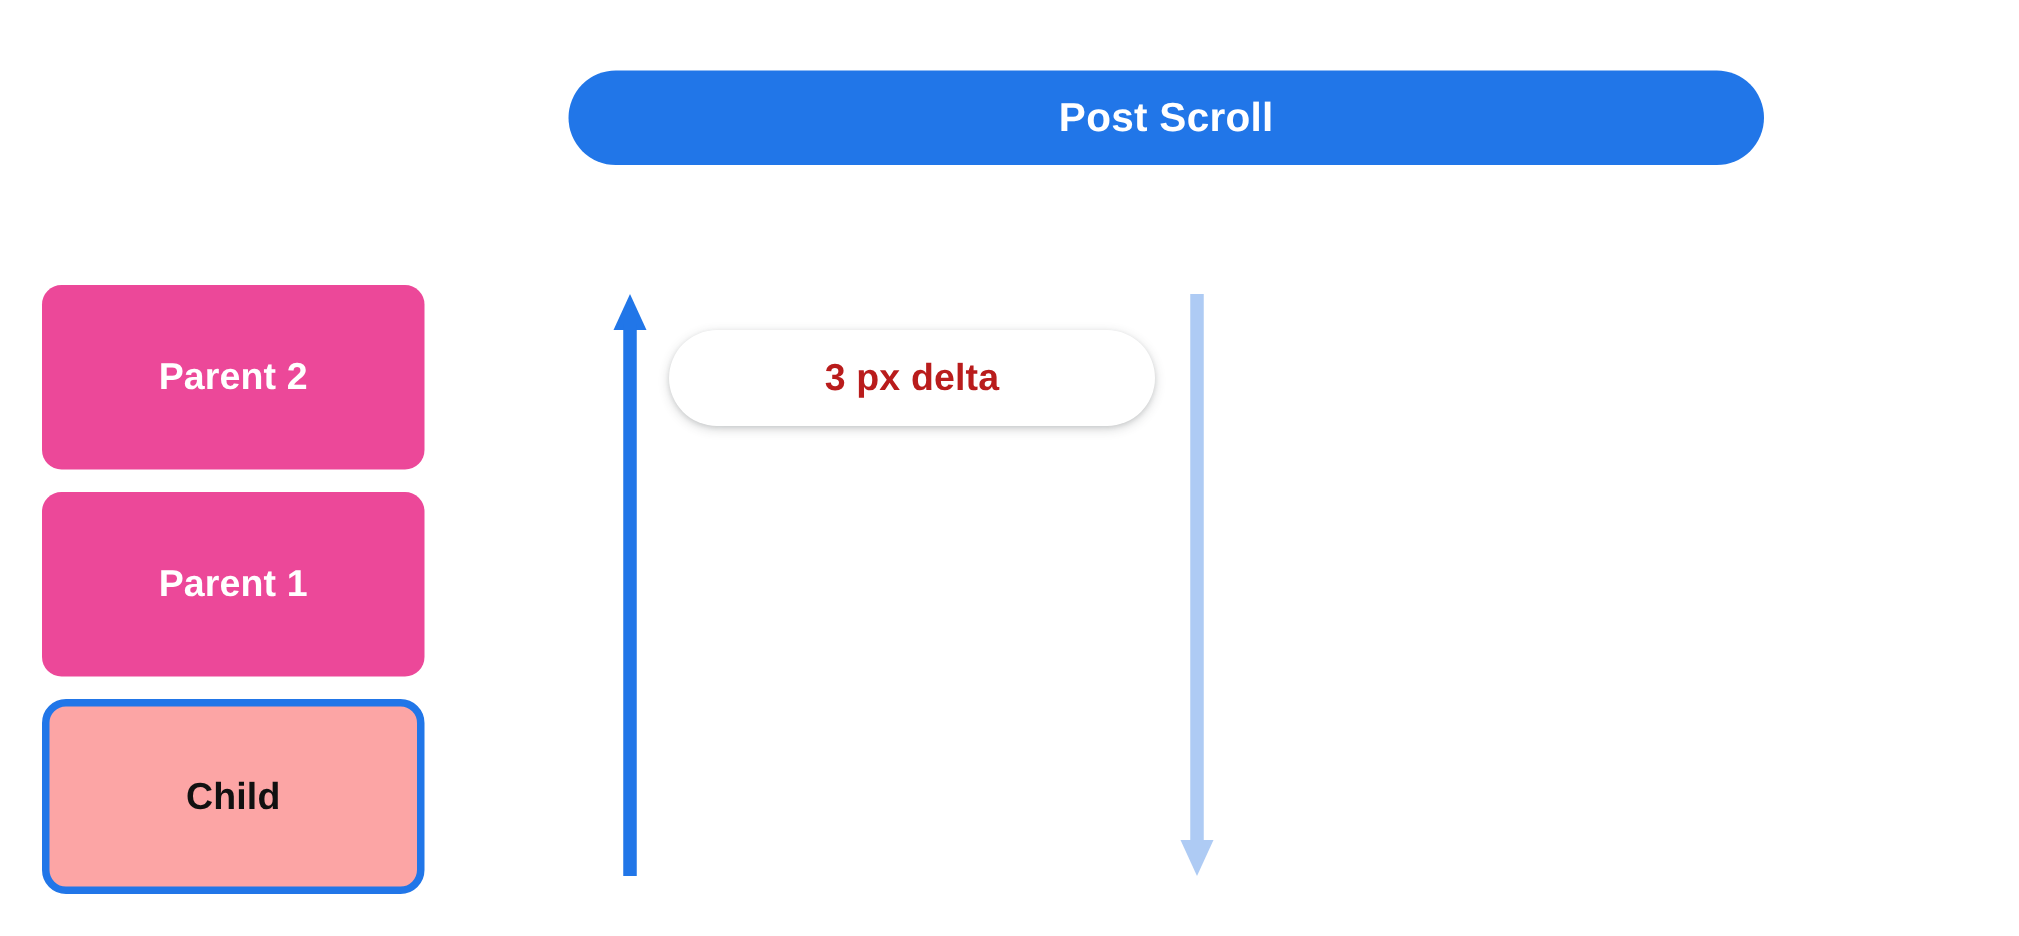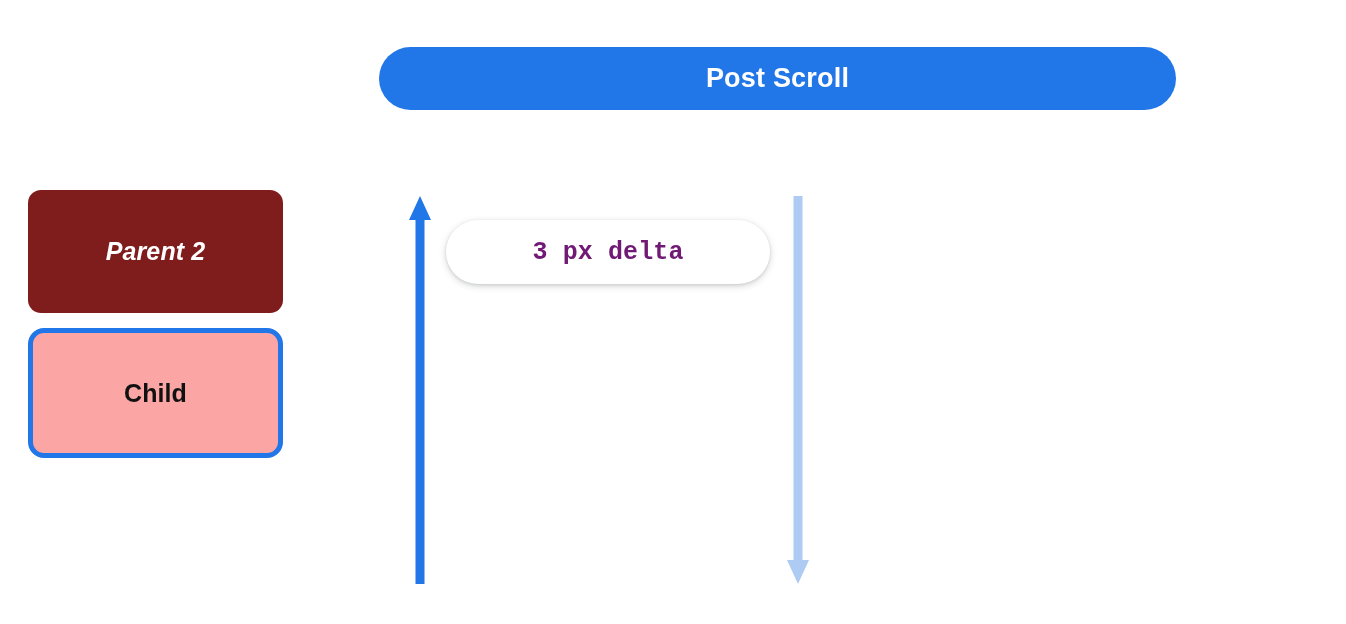--- a/index.html
+++ b/index.html
@@ -59,23 +59,22 @@
     border-radius: 13px;
   }
   .node-box .label {
     font-size: 25px;
     font-weight: bold;
     line-height: 1;
     letter-spacing: 0.1px;
   }
   .node-parent {
     height: 123px;
-    background: #7f1d1d;
+    background: #ec4899;
     margin-bottom: 15px;
-    font-style: italic;
   }
   .node-parent .label { color: #ffffff; }
 
   .node-child {
     height: 130px;
     background: #fca5a5;
     border: 5px solid #2176e8;
     border-radius: 16px;
   }
   .node-child .label { color: #111111; }
@@ -112,21 +111,21 @@
   }
 
   .pill-delta {
     left: 446px;
     top: 220px;
     width: 324px;
     height: 64px;
     background: #ffffff;
     box-shadow: 0 2px 7px rgba(60, 64, 67, 0.22), 0 1px 3px rgba(60, 64, 67, 0.12);
   }
-  .pill-delta .label { color: #701a75; font-family: Liberation Mono, monospace; }
+  .pill-delta .label { color: #b91c1c; }
 
   .pill-dispatch {
     left: 446px;
     top: 497px;
     width: 328px;
     height: 63px;
     background: #2176e8;
   }
   .pill-dispatch .label { color: #ffffff; }
 </style>
@@ -138,20 +137,23 @@
   <div class="header-bar">
     <span class="label">Post Scroll</span>
   </div>
 
   <div class="stack">
 
     <div class="node-box node-parent">
       <span class="label">Parent 2</span>
     </div>
 
+    <div class="node-box node-parent">
+      <span class="label">Parent 1</span>
+    </div>
 
     <div class="node-box node-child">
       <span class="label">Child</span>
     </div>
 
   </div>
 
   <div class="arrow arrow-up">
     <svg width="24" height="392" viewBox="0 0 24 392" xmlns="http://www.w3.org/2000/svg">
       <polygon points="12,2 23,26 1,26" fill="#2176e8"></polygon>

